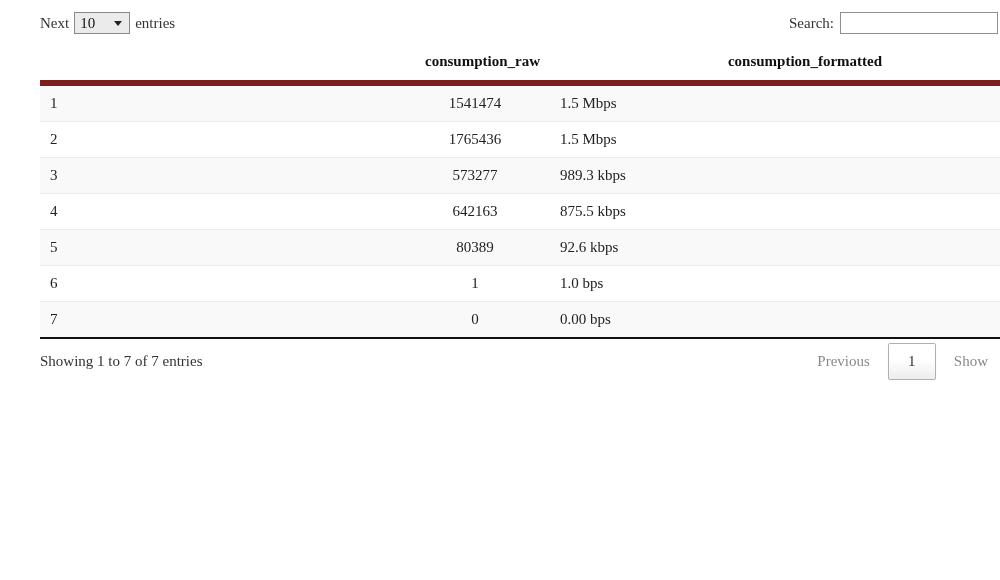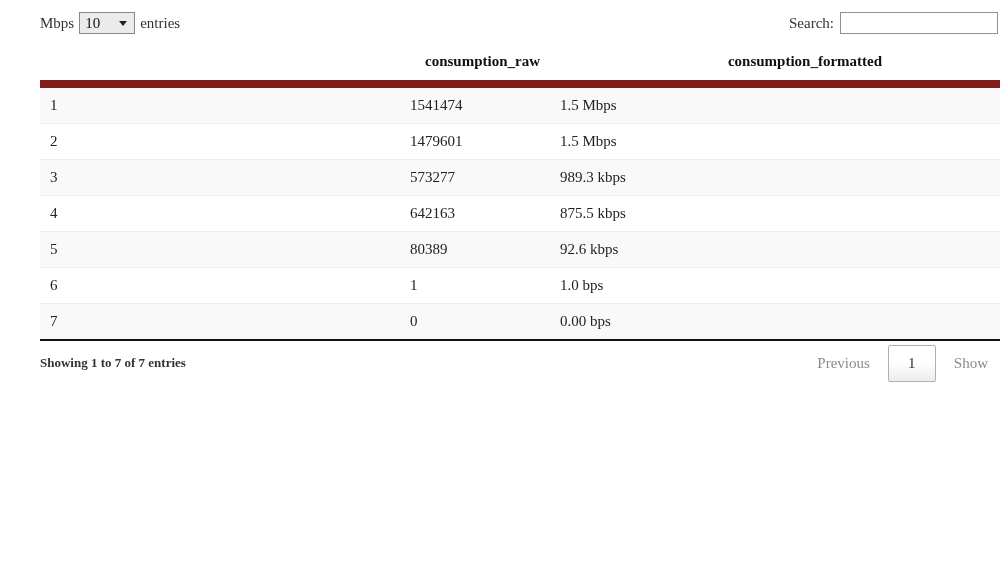--- a/index.html
+++ b/index.html
@@ -105,58 +105,57 @@
     width: 960px;
     border-collapse: collapse;
     margin: 0;
     table-layout: fixed;
   }
   table.dtable thead th {
     font-weight: bold;
     font-size: 15px;
     color: #101010;
     padding: 9px 10px 10px 10px;
-    border-bottom: 8px solid #7f1d1d;
+    border-bottom: 6px solid #7f1d1d;
     background: #ffffff;
     vertical-align: bottom;
     white-space: nowrap;
   }
   th.col-index { width: 340px; text-align: left; }
   th.col-raw   { width: 130px; text-align: right; }
   th.col-fmt   { width: 490px; text-align: center; }
 
   table.dtable tbody td {
     padding: 9px 10px;
     font-size: 15px;
     color: #222222;
     border-top: 1px solid #ededed;
     white-space: nowrap;
   }
   td.col-index { text-align: left; }
-  td.col-raw   { text-align: left; padding-right: 3px; }
+  td.col-raw   { text-align: center; padding-right: 3px; }
   td.col-fmt   { text-align: left; padding-left: 16px; }
 
   table.dtable tbody tr.odd td { background: #f9f9f9; }
   table.dtable tbody tr.even td { background: #ffffff; }
   table.dtable tbody tr:first-child td { border-top: none; }
   table.dtable tbody tr:last-child td { border-bottom: 2px solid #111111; }
 
   
   .footer {
     position: relative;
     height: 46px;
   }
   .info {
     position: absolute;
     left: 0;
     top: 14px;
-    font-size: 13px;
-    color: #333333;
-    white-space: nowrap;
-    font-weight: bold;
+    font-size: 15px;
+    color: #333333;
+    white-space: nowrap;
   }
   .paginate {
     position: absolute;
     right: 0;
     top: 4px;
     white-space: nowrap;
     display: flex;
     align-items: center;
   }
   .page-link {
@@ -184,21 +183,21 @@
   }
 </style>
 </head>
 <body>
 
 <div class="wrapper">
 
   <div class="controls">
 
     <div class="length-control">
-      <span class="lbl">Mbps</span><span class="select-wrap"><select class="length-select"><option>10</option></select><span class="select-arrow"></span></span><span class="lbl">entries</span>
+      <span class="lbl">Next</span><span class="select-wrap"><select class="length-select"><option>10</option></select><span class="select-arrow"></span></span><span class="lbl">entries</span>
     </div>
 
     <div class="search-control">
       <span class="lbl">Search:</span><input class="search-input" type="text" placeholder="" style="">
     </div>
 
   </div>
 
   <table class="dtable">
     <thead>
@@ -209,21 +208,21 @@
       </tr>
     </thead>
     <tbody>
         <tr class="odd">
           <td class="col-index">1</td>
           <td class="col-raw">1541474</td>
           <td class="col-fmt">1.5 Mbps</td>
         </tr>
         <tr class="even">
           <td class="col-index">2</td>
-          <td class="col-raw">1479601</td>
+          <td class="col-raw">1765436</td>
           <td class="col-fmt">1.5 Mbps</td>
         </tr>
         <tr class="odd">
           <td class="col-index">3</td>
           <td class="col-raw">573277</td>
           <td class="col-fmt">989.3 kbps</td>
         </tr>
         <tr class="even">
           <td class="col-index">4</td>
           <td class="col-raw">642163</td>

